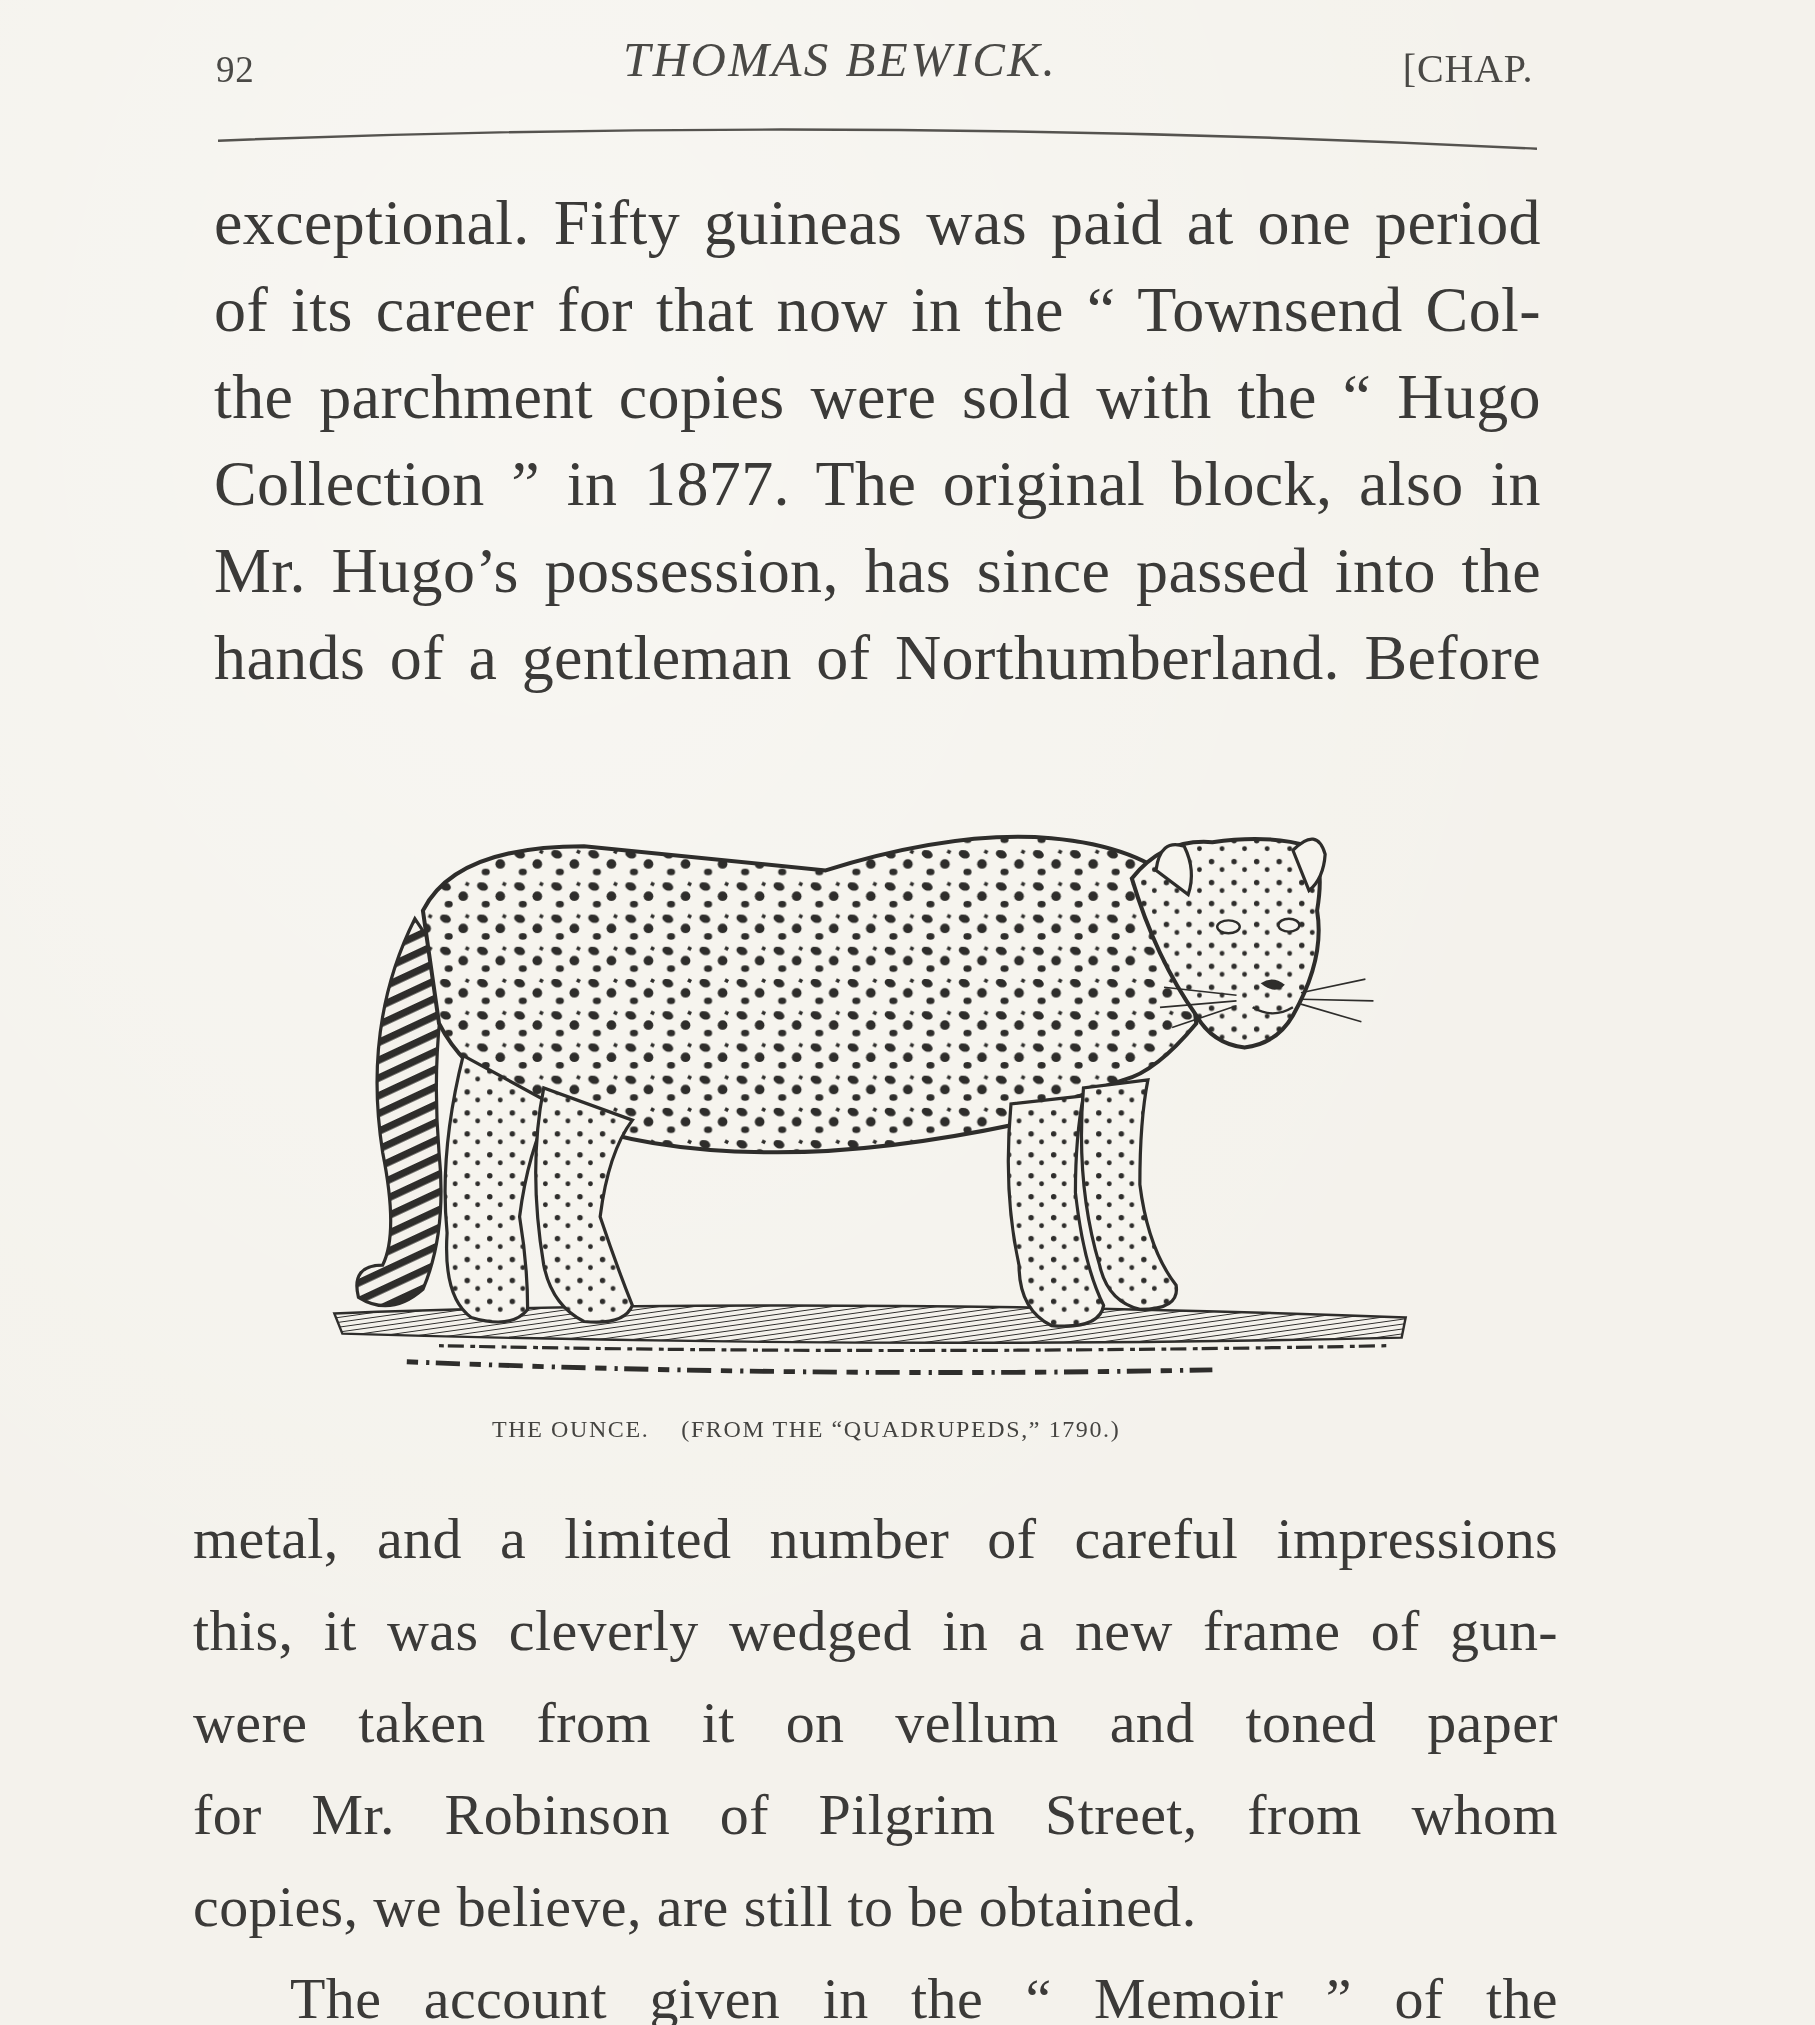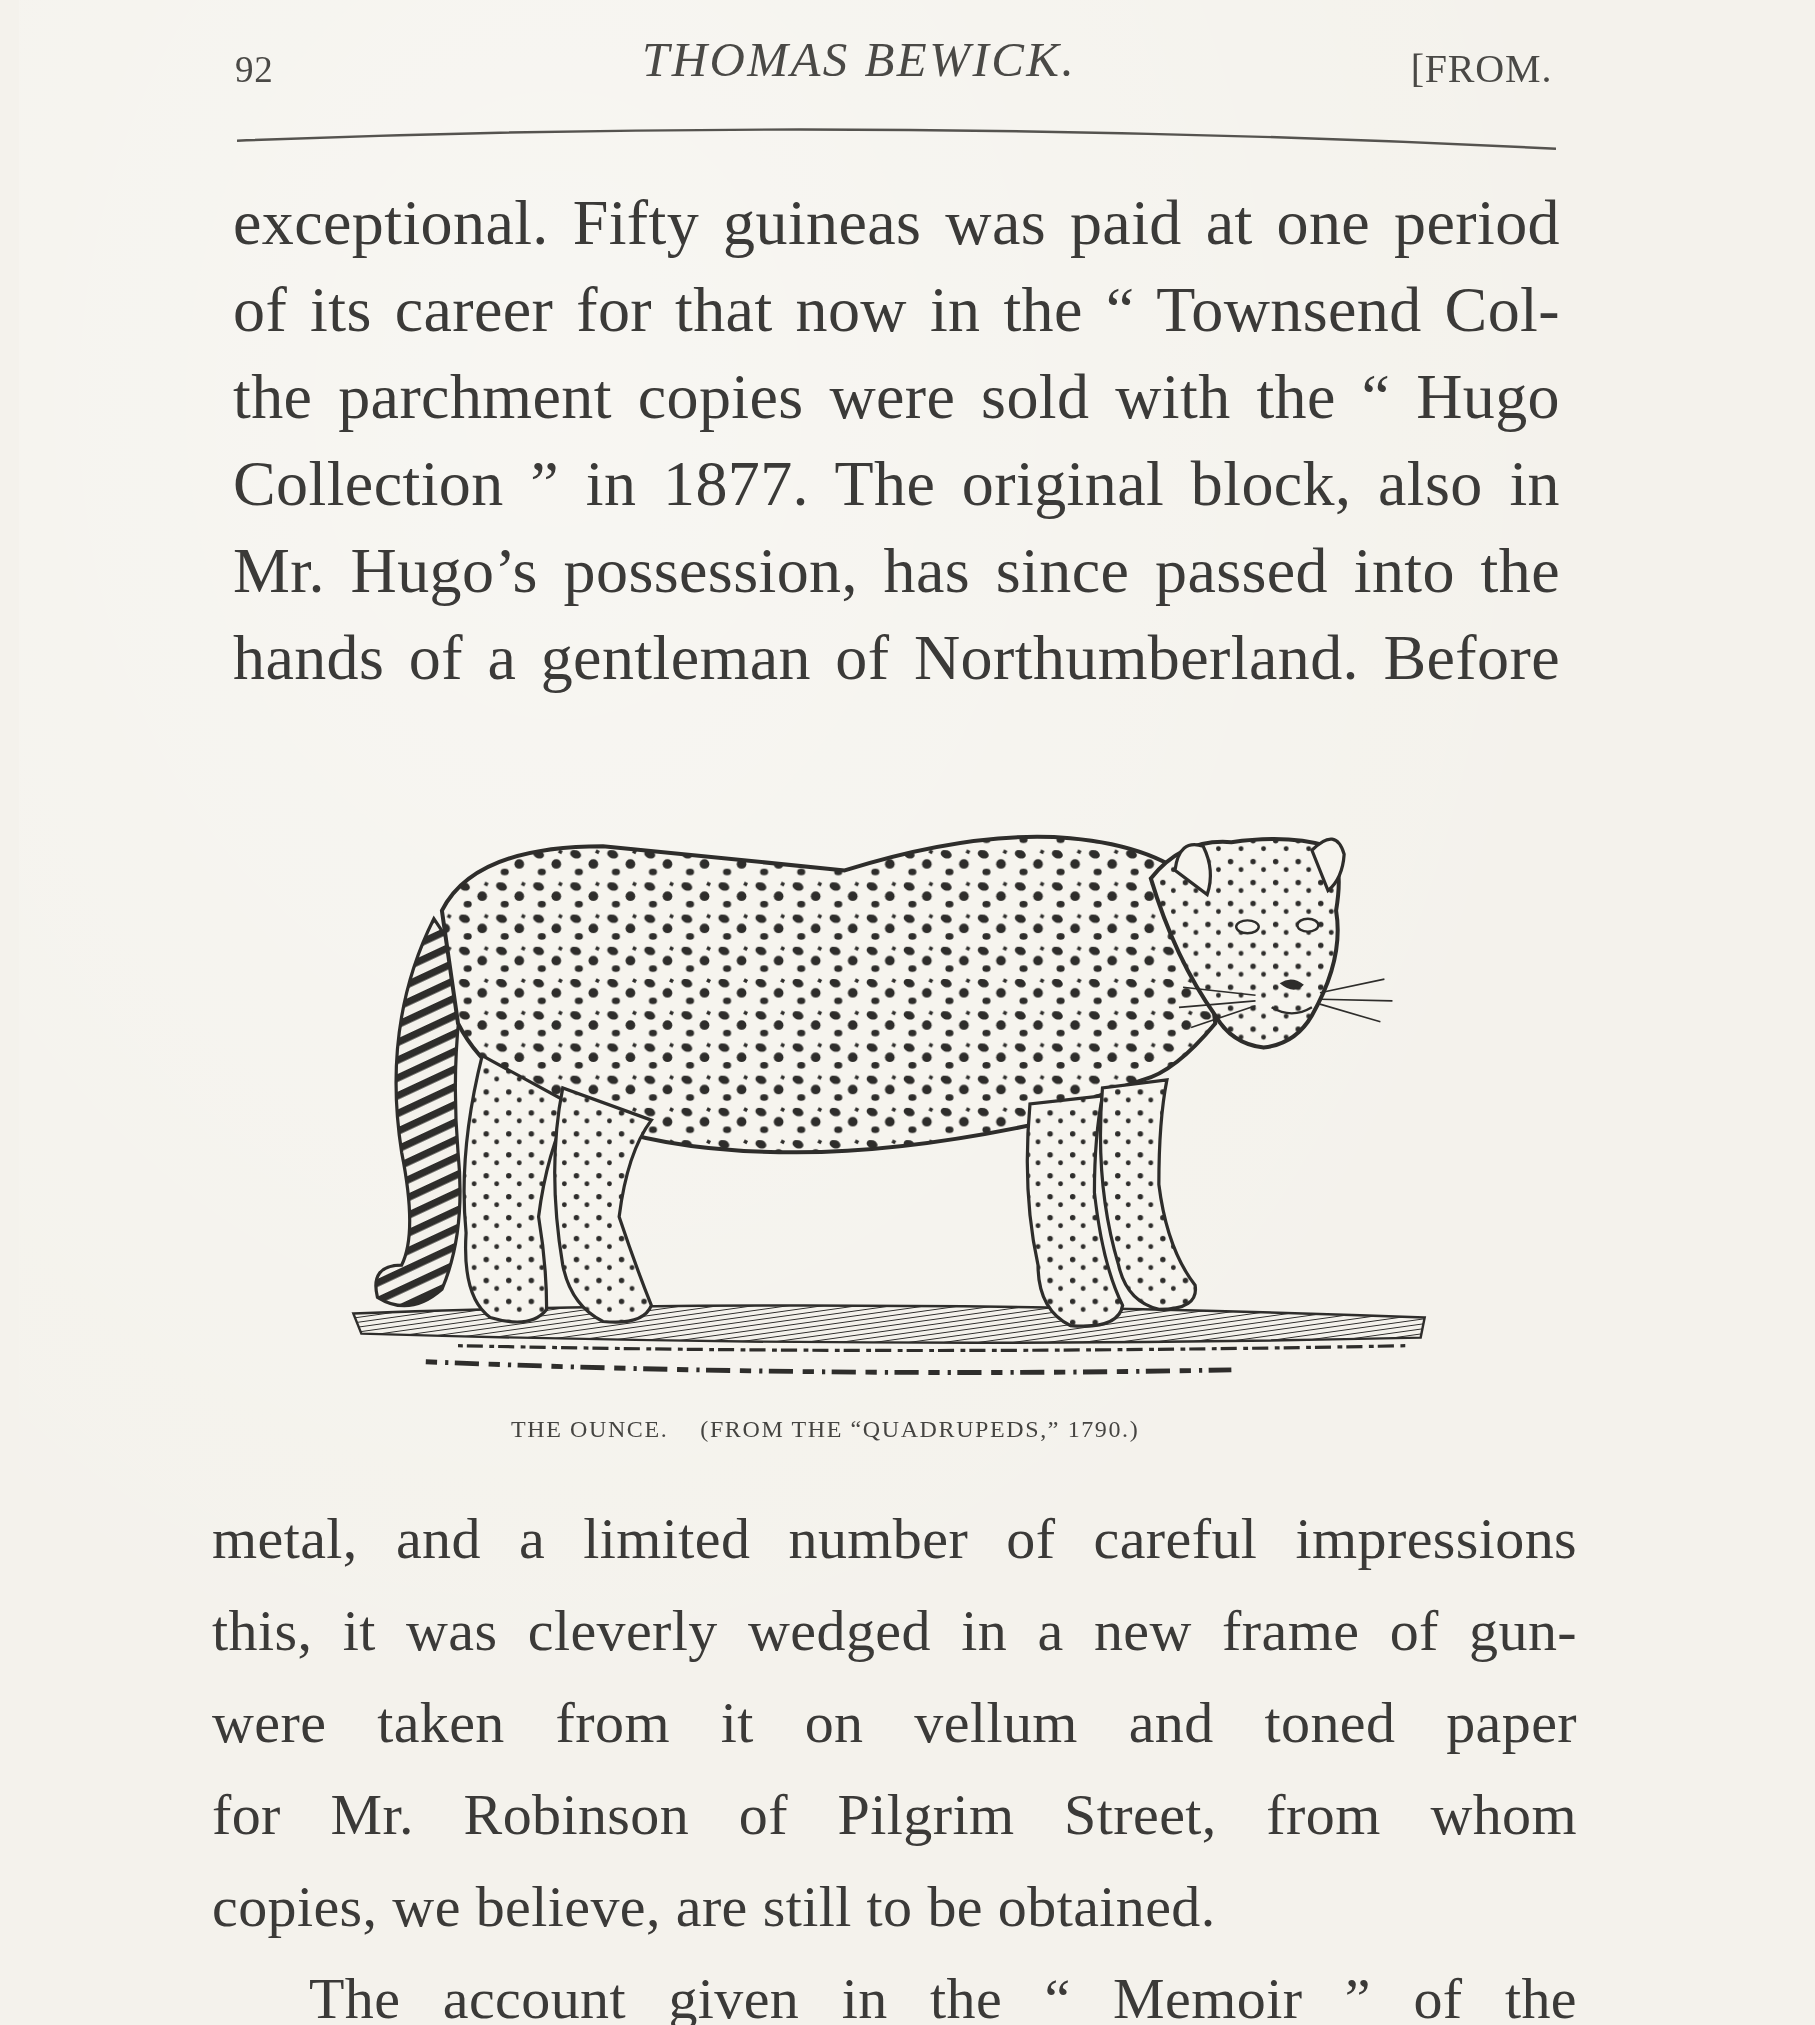--- a/index.html
+++ b/index.html
@@ -14,21 +14,20 @@
       overflow: hidden;
       font-family: "Liberation Serif", "DejaVu Serif", serif;
       color: #3b3a38;
     }
     .page {
       position: absolute;
       inset: 0;
       background:
         radial-gradient(ellipse at 30% 20%, rgba(255,255,255,0.35), rgba(255,255,255,0) 60%),
         #f4f2ec;
-      margin-left: 19px;
     }
 
     
     .running-head {
       position: absolute;
       left: 216px;
       top: 32px;
       width: 1322px;
       height: 73px;
     }
@@ -133,21 +132,21 @@
     }
   </style>
 </head>
 <body>
 
 <div class="page">
 
   <div class="running-head">
     <span class="folio">92</span>
     <span class="title">THOMAS BEWICK.</span>
-    <span class="chap">[FROM.</span>
+    <span class="chap">[CHAP.</span>
   </div>
 
   <svg class="head-rule" viewBox="0 0 1636 36" preserveAspectRatio="none">
     <path d="M0 22 Q 800 -10 1636 32" fill="none" stroke="#55534f" stroke-width="3"></path>
   </svg>
 
   <div class="text-block block-top">
     <span class="line">exceptional.   Fifty guineas was paid at one period</span>
     <span class="line">of its career for that now in the “ Townsend Col-</span>
     <span class="line">the parchment copies were sold with the “ Hugo</span>

